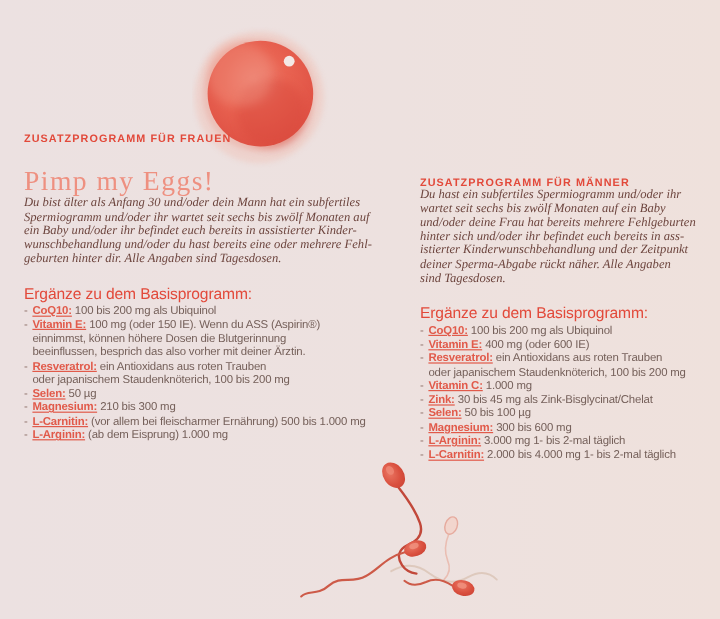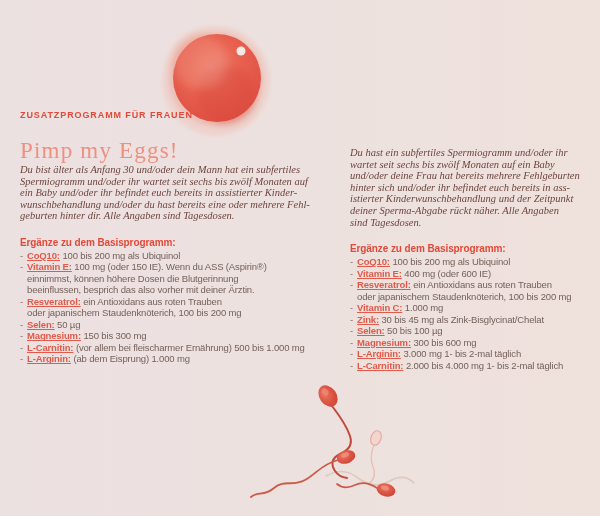--- a/index.html
+++ b/index.html
@@ -18,21 +18,21 @@
   .title{
     font-family:"Liberation Serif",serif;font-size:23px;font-weight:400;
     letter-spacing:1.2px;color:#ee9080;margin-top:18px;white-space:nowrap;
   }
   .intro{
     font-family:"Liberation Serif",serif;font-style:italic;
     font-size:10.5px;line-height:11.6px;color:#6d453e;
     white-space:pre;
   }
   .list-heading{
-    font-size:10px;font-weight:bold;color:#e2493a;
+    font-size:13px;font-weight:normal;color:#e2493a;
     letter-spacing:-0.1px;margin-top:15px;
   }
   .list{
     margin-top:2px;font-size:9.5px;line-height:11.5px;
     letter-spacing:-0.15px;color:#75605a;
   }
   .li{position:relative;padding-left:7px;}
   .dash{position:absolute;left:0;top:0;color:#8d6f68;}
   .nm{font-weight:bold;color:#e15a4a;text-decoration:underline;}
   .tx{white-space:pre;text-align:center;}
@@ -102,27 +102,28 @@
 geburten hinter dir. Alle Angaben sind Tagesdosen.</div>
   <div class="list-heading">Ergänze zu dem Basisprogramm:</div>
   <div class="list">
     <div class="li"><span class="dash">-</span><span class="nm">CoQ10:</span> <span class="tx">100 bis 200 mg als Ubiquinol</span></div>
     <div class="li"><span class="dash">-</span><span class="nm">Vitamin E:</span> <span class="tx">100 mg (oder 150 IE). Wenn du ASS (Aspirin®)
 einnimmst, können höhere Dosen die Blutgerinnung
 beeinflussen, besprich das also vorher mit deiner Ärztin.</span></div>
     <div class="li"><span class="dash">-</span><span class="nm">Resveratrol:</span> <span class="tx">ein Antioxidans aus roten Trauben
 oder japanischem Staudenknöterich, 100 bis 200 mg</span></div>
     <div class="li"><span class="dash">-</span><span class="nm">Selen:</span> <span class="tx">50 µg</span></div>
-    <div class="li"><span class="dash">-</span><span class="nm">Magnesium:</span> <span class="tx">150 bis 300 mg</span></div>
+    <div class="li"><span class="dash">-</span><span class="nm">Magnesium:</span> <span class="tx">210 bis 300 mg</span></div>
     <div class="li"><span class="dash">-</span><span class="nm">L-Carnitin:</span> <span class="tx">(vor allem bei fleischarmer Ernährung) 500 bis 1.000 mg</span></div>
     <div class="li"><span class="dash">-</span><span class="nm">L-Arginin:</span> <span class="tx">(ab dem Eisprung) 1.000 mg</span></div>
   </div>
 </div>
 
 <div class="col col-right">
+  <div class="eyebrow">ZUSATZPROGRAMM FÜR MÄNNER</div>
   <div class="intro">Du hast ein subfertiles Spermiogramm und/oder ihr
 wartet seit sechs bis zwölf Monaten auf ein Baby
 und/oder deine Frau hat bereits mehrere Fehlgeburten
 hinter sich und/oder ihr befindet euch bereits in ass-
 istierter Kinderwunschbehandlung und der Zeitpunkt
 deiner Sperma-Abgabe rückt näher. Alle Angaben
 sind Tagesdosen.</div>
   <div class="list-heading">Ergänze zu dem Basisprogramm:</div>
   <div class="list">
     <div class="li"><span class="dash">-</span><span class="nm">CoQ10:</span> <span class="tx">100 bis 200 mg als Ubiquinol</span></div>

